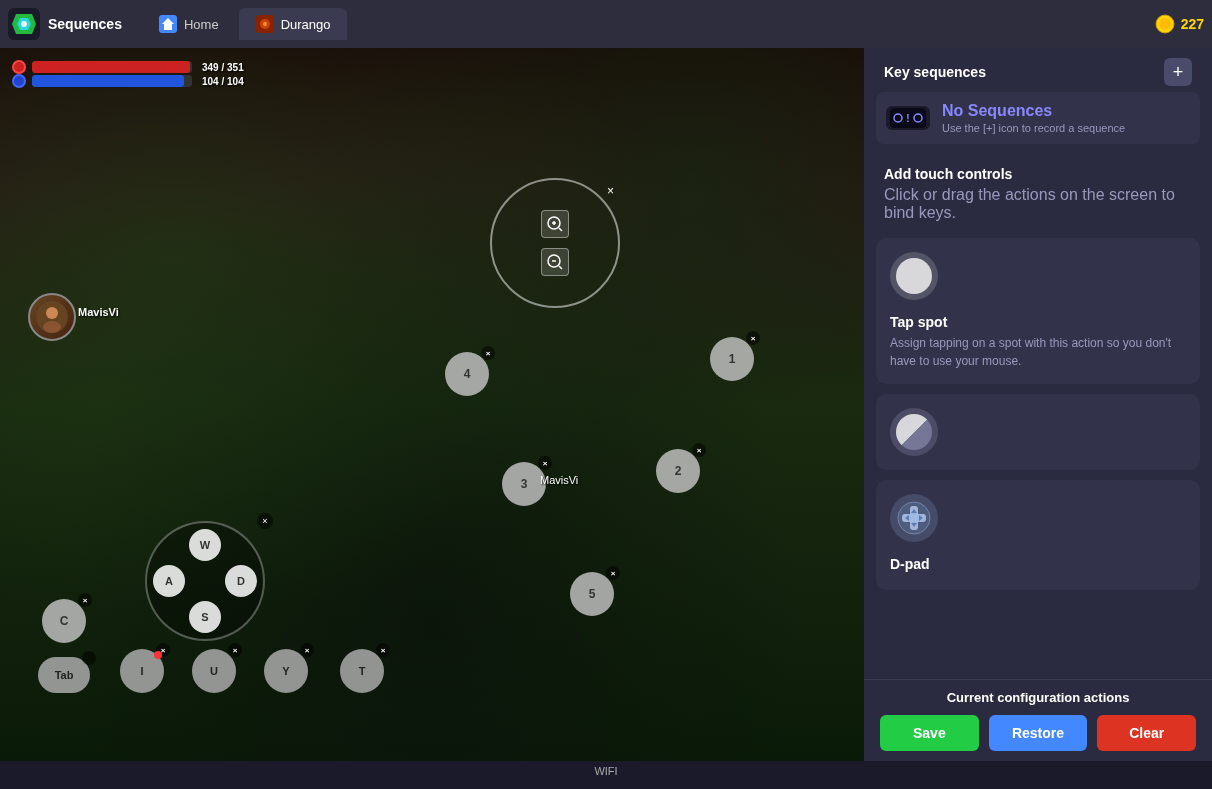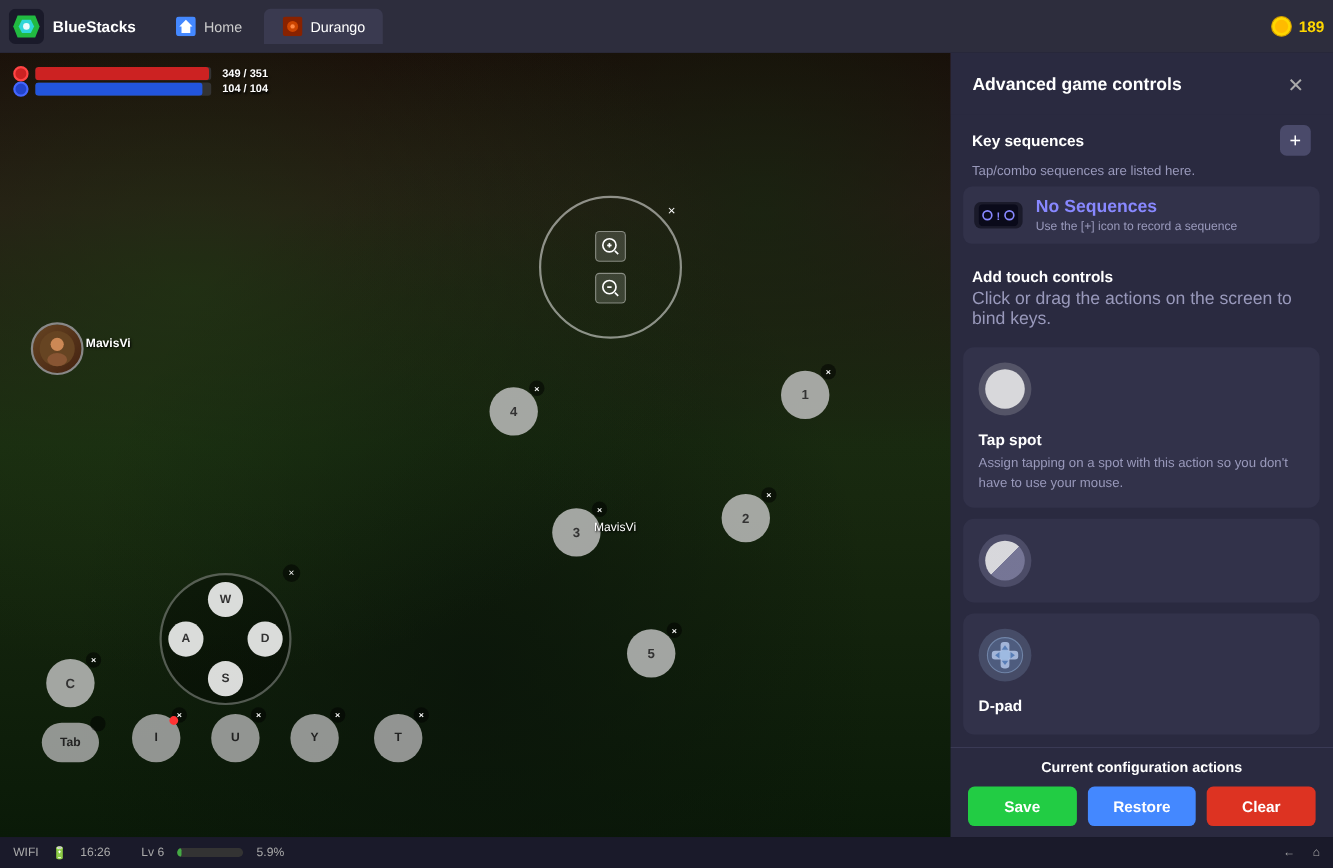--- a/index.html
+++ b/index.html
@@ -325,20 +325,21 @@
     .status-bar {
       height: 28px;
       background: #1a1a2a;
       display: flex;
       align-items: center;
       padding: 4px 12px;
       gap: 12px;
       color: #aaa;
       font-size: 11px;
       flex-shrink: 0;
+      flex-direction: column;
     }
     .status-wifi { color: #aaa; }
     .status-battery { color: #aaa; }
     .status-time { color: #aaa; }
     .status-level { color: #aaa; margin-left: 16px; }
     .status-progress-bar {
       width: 60px;
       height: 8px;
       background: #333;
       border-radius: 4px;
@@ -583,21 +584,21 @@
 <div class="title-bar">
 
   <div class="title-bar-logo">
     <svg width="32" height="32" viewBox="0 0 32 32">
       <rect width="32" height="32" rx="6" fill="#1a1a2a"></rect>
       <polygon points="8,6 24,6 28,16 24,26 8,26 4,16" fill="#22cc44" opacity="0.9"></polygon>
       <polygon points="12,10 20,10 23,16 20,22 12,22 9,16" fill="#33ddff" opacity="0.8"></polygon>
       <circle cx="16" cy="16" r="3" fill="#fff" opacity="0.9"></circle>
     </svg>
   </div>
-  <span class="title-bar-app-name">BlueStacks</span>
+  <span class="title-bar-app-name">Sequences</span>
 
   <div class="title-bar-tab">
     <div class="tab-icon">
       <svg width="18" height="18" viewBox="0 0 18 18">
         <rect width="18" height="18" rx="3" fill="#4488ff"></rect>
         <polygon points="9,3 15,9 13,9 13,15 5,15 5,9 3,9" fill="#fff"></polygon>
       </svg>
     </div>
     <span>Home</span>
   </div>
@@ -611,21 +612,21 @@
       </svg>
     </div>
     <span>Durango</span>
   </div>
 
   <div class="coin-area">
     <svg width="20" height="20" viewBox="0 0 20 20">
       <circle cx="10" cy="10" r="9" fill="#ffd700" stroke="#cc9900" stroke-width="1"></circle>
       <circle cx="10" cy="10" r="6" fill="#ffbb00"></circle>
     </svg>
-    <span>189</span>
+    <span>227</span>
   </div>
 </div>
 
 <div class="main-content">
 
   <div class="game-viewport">
     <div class="game-bg"></div>
 
     <div class="hud">
       <div class="health-bar-container">
@@ -747,32 +748,27 @@
       2
       <div class="close-x">×</div>
     </div>
 
     <div style="position:absolute;bottom:275px;left:540px;color:#fff;font-size:11px;text-shadow:1px 1px 2px #000;pointer-events:none;">MavisVi</div>
 
   </div>
 
   <div class="right-panel">
 
-    <div class="panel-header">
-      <span class="panel-title">Advanced game controls</span>
-      <button class="panel-close-btn">✕</button>
-    </div>
 
     <div class="panel-body">
 
       <div class="section-header">
         <span class="section-title">Key sequences</span>
         <button class="add-btn">+</button>
       </div>
-      <div class="section-subtitle">Tap/combo sequences are listed here.</div>
 
       <div class="no-sequence-item">
         <div class="sequence-icon">
           <svg width="36" height="20" viewBox="0 0 36 20">
             <rect width="36" height="20" rx="4" fill="#0a0a1a"></rect>
             <text x="18" y="14" text-anchor="middle" fill="#8888ff" font-size="10" font-weight="bold">!</text>
             <circle cx="8" cy="10" r="4" fill="none" stroke="#8888ff" stroke-width="1.5"></circle>
             <circle cx="28" cy="10" r="4" fill="none" stroke="#8888ff" stroke-width="1.5"></circle>
           </svg>
         </div>

